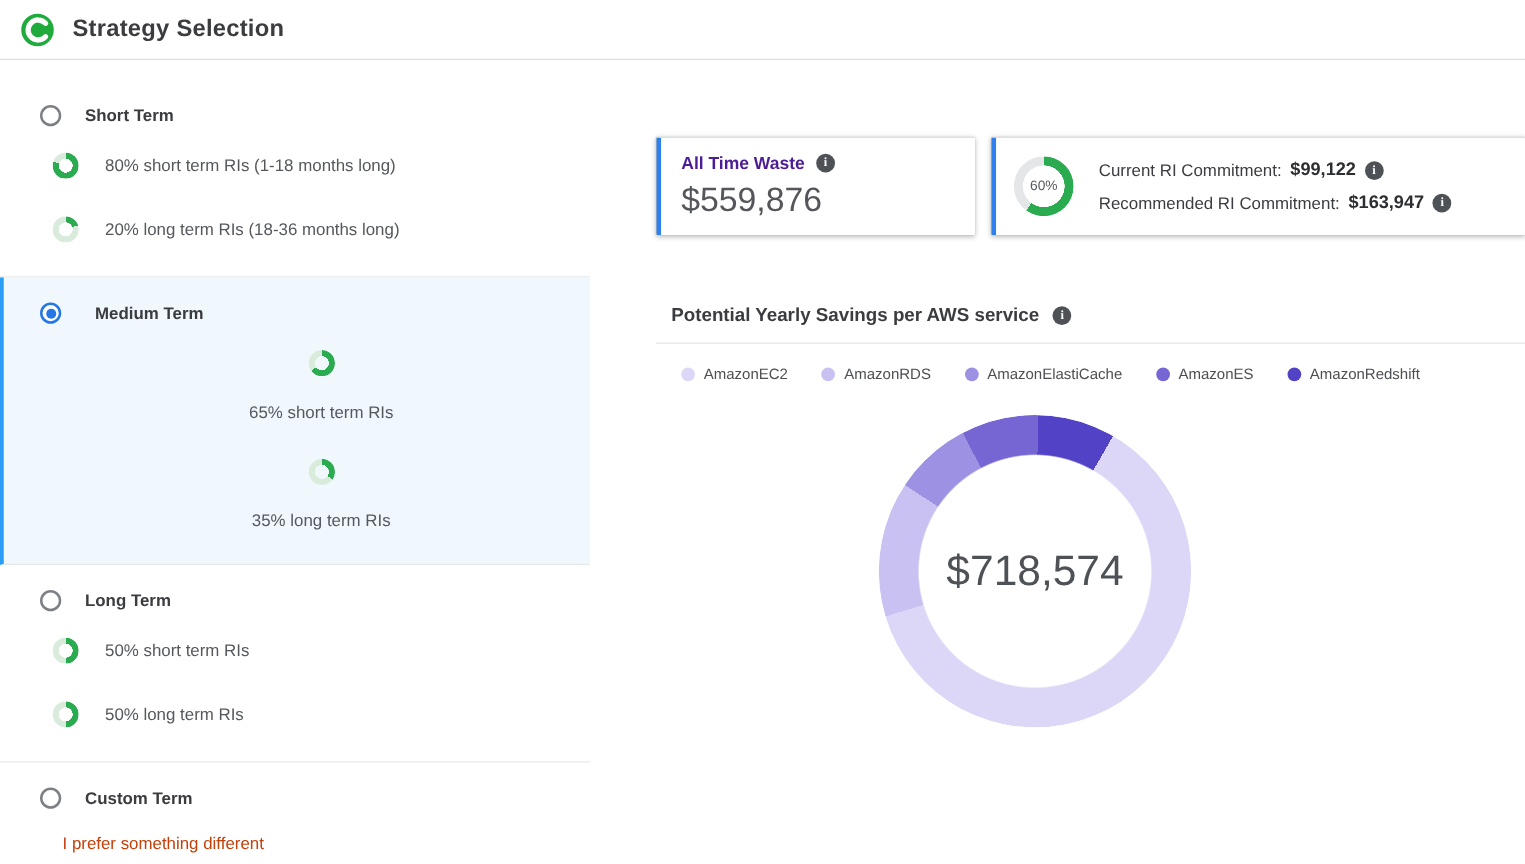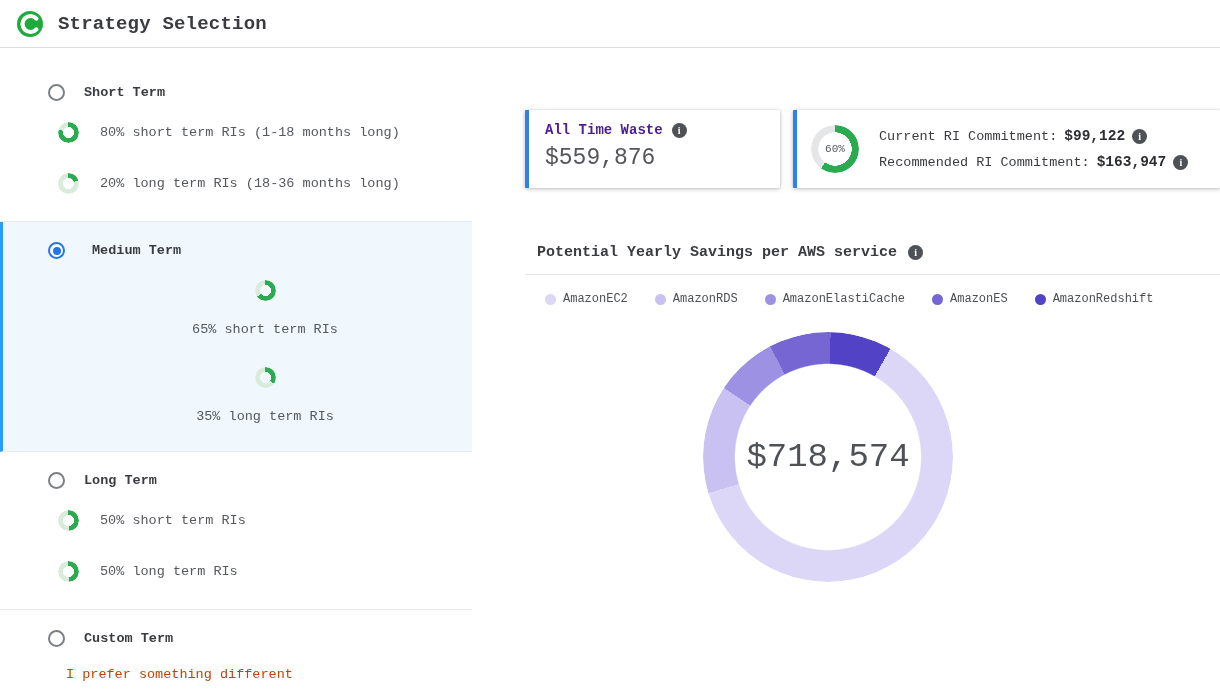--- a/index.html
+++ b/index.html
@@ -3,21 +3,21 @@
 <meta charset="utf-8">
 <style>
   * { box-sizing: border-box; }
   html, body { margin: 0; padding: 0; background: #fff; }
   .app {
     position: relative;
     width: 1220px;
     height: 691px;
     overflow: hidden;
     background: #fff;
-    font-family: Liberation Mono, monospace;
+    font-family: Liberation Sans, sans-serif;
     color: #3c3e42;
   }
 
   
   .header {
     height: 48px;
     display: flex;
     align-items: center;
     gap: 14px;
     padding-left: 16px;
@@ -31,21 +31,21 @@
     color: #3a3c40;
     letter-spacing: .2px;
   }
 
   
   .layout { display: flex; align-items: flex-start; }
 
   
   .left-panel { width: 472px; flex: none; padding-top: 16px; }
   .strategy-group {
-    padding: 14px 0 12px 16px;
+    padding: 14px 0 12px 0;
     border-bottom: 1px solid #e7e9eb;
   }
   .strategy-group.last { border-bottom: none; }
   .strategy-group.selected {
     background: #f0f7fd;
     border-left: 3px solid #2a9df4;
   }
   .strategy-group.selected .radio-row { padding-left: 29px; gap: 27px; }
   .strategy-group.selected .option-row { padding-left: 39px; flex-direction: column; }
 
@@ -102,21 +102,21 @@
     background: #fff;
     border-left: 4px solid #2f80ed;
     border-radius: 1px;
     box-shadow: 0 1px 4px rgba(60,64,67,.35), 0 0 1px rgba(60,64,67,.25);
     height: 78px;
     padding: 12px 16px;
   }
   .card.waste-card { width: 255px; flex: none; }
   .card-title-row { display: flex; align-items: center; gap: 9px; }
   .card-title { font-size: 14px; font-weight: 700; color: #4c1d95; }
-  .card-value { font-size: 23px; color: #54565b; margin-top: 7px; }
+  .card-value { font-size: 27px; color: #54565b; margin-top: 7px; }
 
   .card.commit-card {
     flex: 1;
     min-width: 0;
     display: flex;
     align-items: center;
     gap: 20px;
     padding: 12px 16px 12px 14px;
   }
   .commit-ring-wrap { position: relative; width: 48px; height: 48px; flex: none; }

